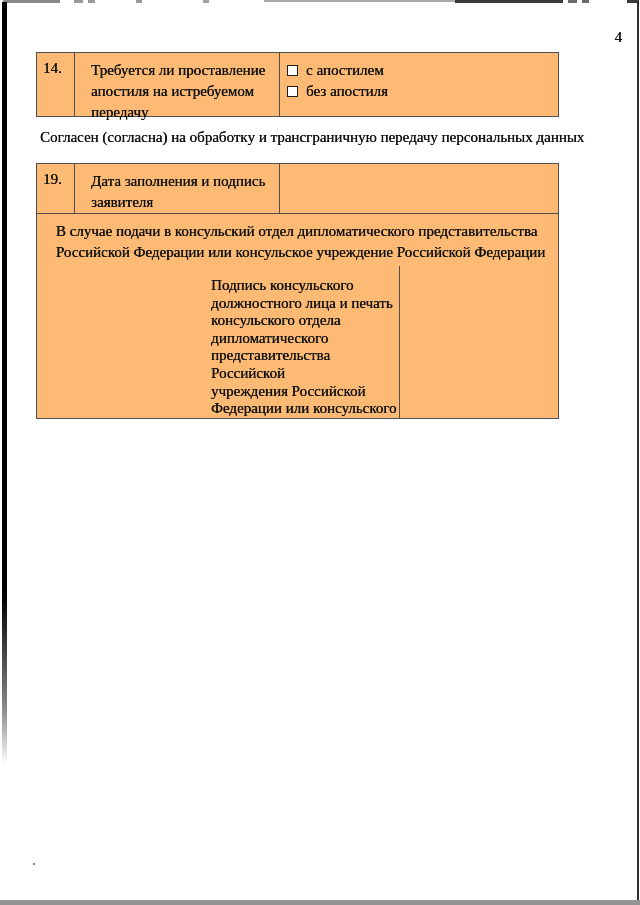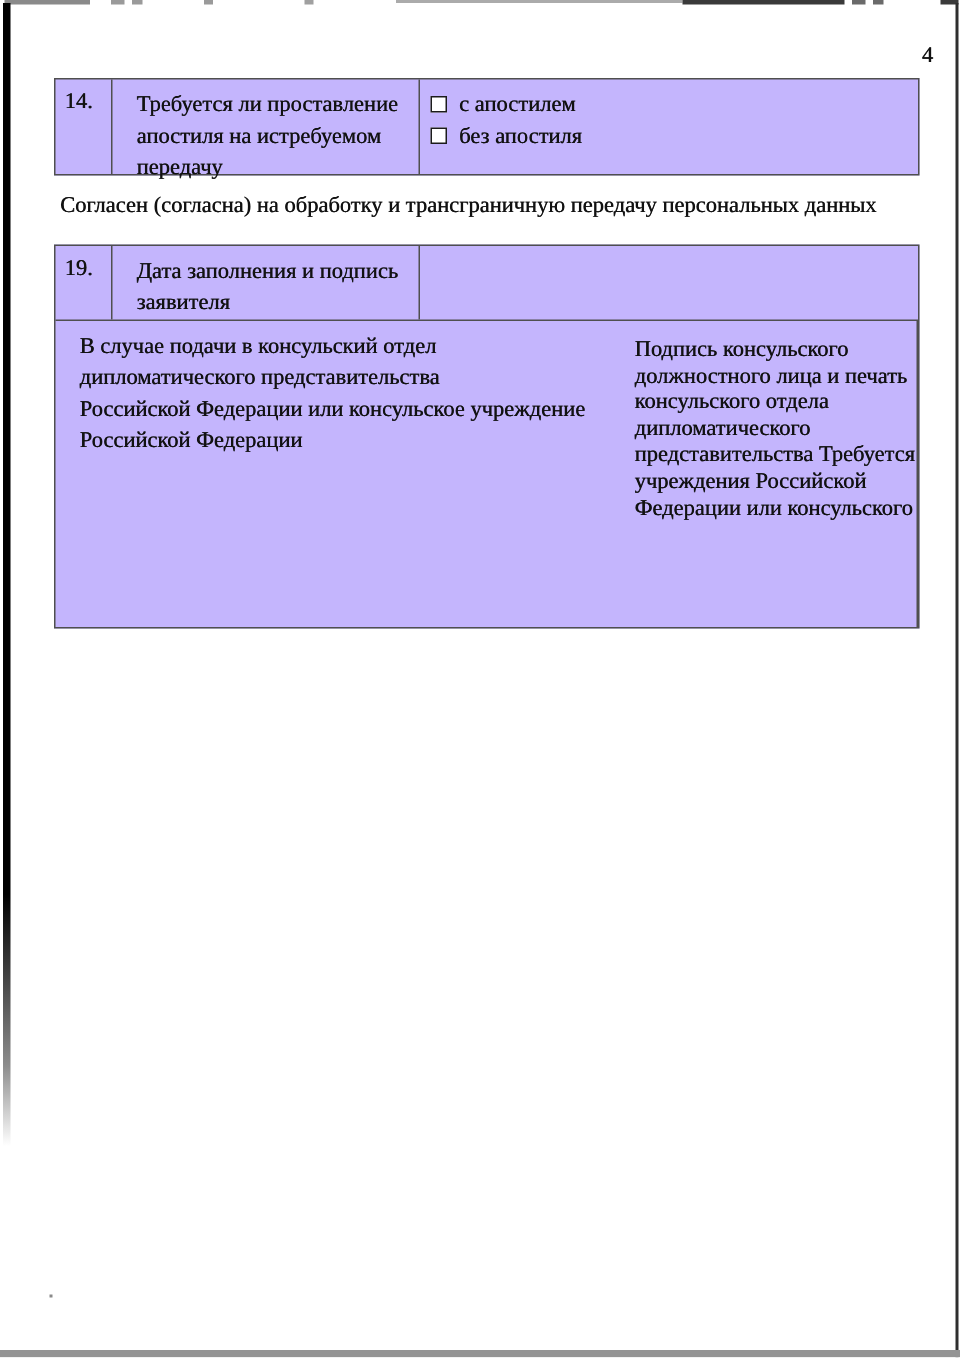--- a/index.html
+++ b/index.html
@@ -13,38 +13,38 @@
   .left-bar{
     position:absolute;left:2px;top:2px;width:5px;height:762px;
     background:linear-gradient(to bottom,#000 0%,#000 78%,#4a4a4a 86%,#8d8d8d 93%,rgba(255,255,255,0) 100%);
   }
   .right-line{position:absolute;left:637px;top:2px;width:2px;height:903px;background:#2e2e2e;}
   .bottom-bar{position:absolute;left:0;top:900px;width:640px;height:5px;background:#949494;}
   .speck{position:absolute;left:33px;top:863px;width:2px;height:2px;background:#8a8a8a;}
   
   .pageno{position:absolute;left:598px;top:29px;width:24px;text-align:right;}
   
-  .tbl{position:absolute;left:36px;width:577px;border:1px solid #4f4f4f;box-sizing:border-box;background:#c4b5fd;}
+  .tbl{position:absolute;left:36px;width:523px;border:1px solid #4f4f4f;box-sizing:border-box;background:#fdba74;}
   .t1{top:52px;height:65px;display:flex;}
   .t2{top:163px;height:256px;}
   .cell{box-sizing:border-box;overflow:visible;}
   .cell-num{width:38px;border-right:1px solid #4f4f4f;padding:7px 0 0 6px;}
   .cell-label{width:205px;border-right:1px solid #4f4f4f;padding:7px 4px 0 16px;line-height:21px;}
   .cell-value{flex:1;}
   .t1 .cell-value{padding:7px 0 0 7px;line-height:21px;}
   .option{white-space:nowrap;}
   .checkbox{
     display:inline-block;width:9px;height:9px;border:1px solid #1c1c1c;
     margin-right:8px;position:relative;top:0.5px;background:#fff;
   }
   .consent{position:absolute;left:40px;top:127px;width:575px;line-height:20px;}
   .row15{display:flex;height:50px;border-bottom:1px solid #4f4f4f;box-sizing:border-box;}
   .row15 .cell-value{padding:8px 0 0 8px;white-space:nowrap;overflow:hidden;}
   .row16{display:flex;height:204px;}
-  .r16-body{flex:1;display:flex;flex-direction:row;}
+  .r16-body{flex:1;display:flex;flex-direction:column;align-items:center;}
   .r16-header{height:52px;box-sizing:border-box;padding:7px 10px 0 16px;line-height:21px;}
   .r16-sub{flex:1;display:flex;}
   .r16-left{width:205px;box-sizing:border-box;border-right:1px solid #4f4f4f;padding:11px 0 0 16px;line-height:17.6px;}
   .r16-right{flex:1;}
 </style>
 </head>
 <body>
 
 <div class="page">
 
@@ -93,21 +93,21 @@
         <div class="r16-header">
           <div>В случае подачи в консульский отдел дипломатического представительства</div>
           <div>Российской Федерации или консульское учреждение Российской Федерации</div>
         </div>
         <div class="r16-sub">
           <div class="cell r16-left">
             <div>Подпись консульского</div>
             <div>должностного лица и печать</div>
             <div>консульского отдела</div>
             <div>дипломатического</div>
-            <div>представительства Требуется</div>
+            <div>представительства Российской</div>
             <div>учреждения Российской</div>
             <div>Федерации или консульского</div>
           </div>
           <div class="cell r16-right"></div>
         </div>
       </div>
     </div>
   </div>
 
 </div>

